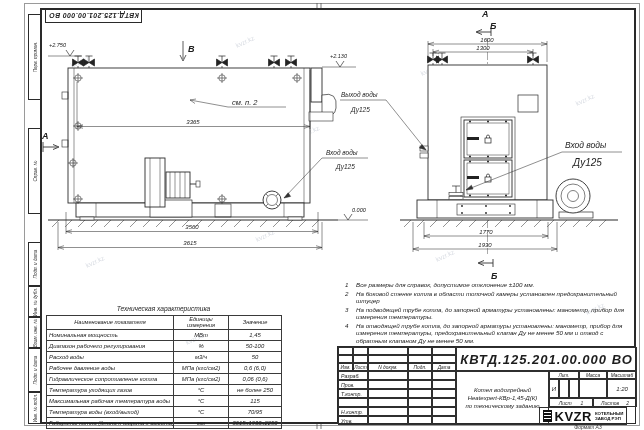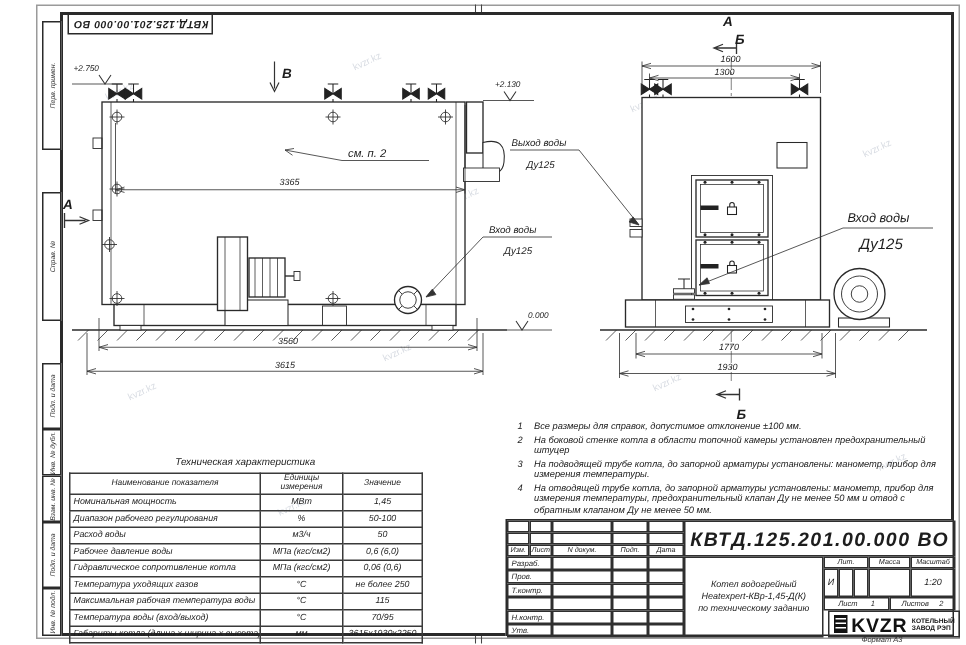--- a/index.html
+++ b/index.html
@@ -433,21 +433,21 @@
 
     <div class="cell sheetrow" style="left:211px;top:51px;width:44px;height:9px">
       <span>Лист</span>
       <span>1</span>
     </div>
     <div class="cell sheetrow" style="left:255px;top:51px;width:44px;height:9px">
       <span>Листов</span>
       <span>2</span>
     </div>
 
-    <div class="cell logo" style="left:214px;top:60px;width:88px;height:18px">
+    <div class="cell logo" style="left:201px;top:60px;width:88px;height:18px">
       <span class="mark">
           <i style="top:2px"></i>
           <i style="top:5px"></i>
           <i style="top:8px"></i>
         </span>
       <span class="kv">KVZR</span>
       <span class="sub">
         <span style="display:block">КОТЕЛЬНЫЙ</span>
         <span style="display:block">ЗАВОД РЭП</span>
       </span>

